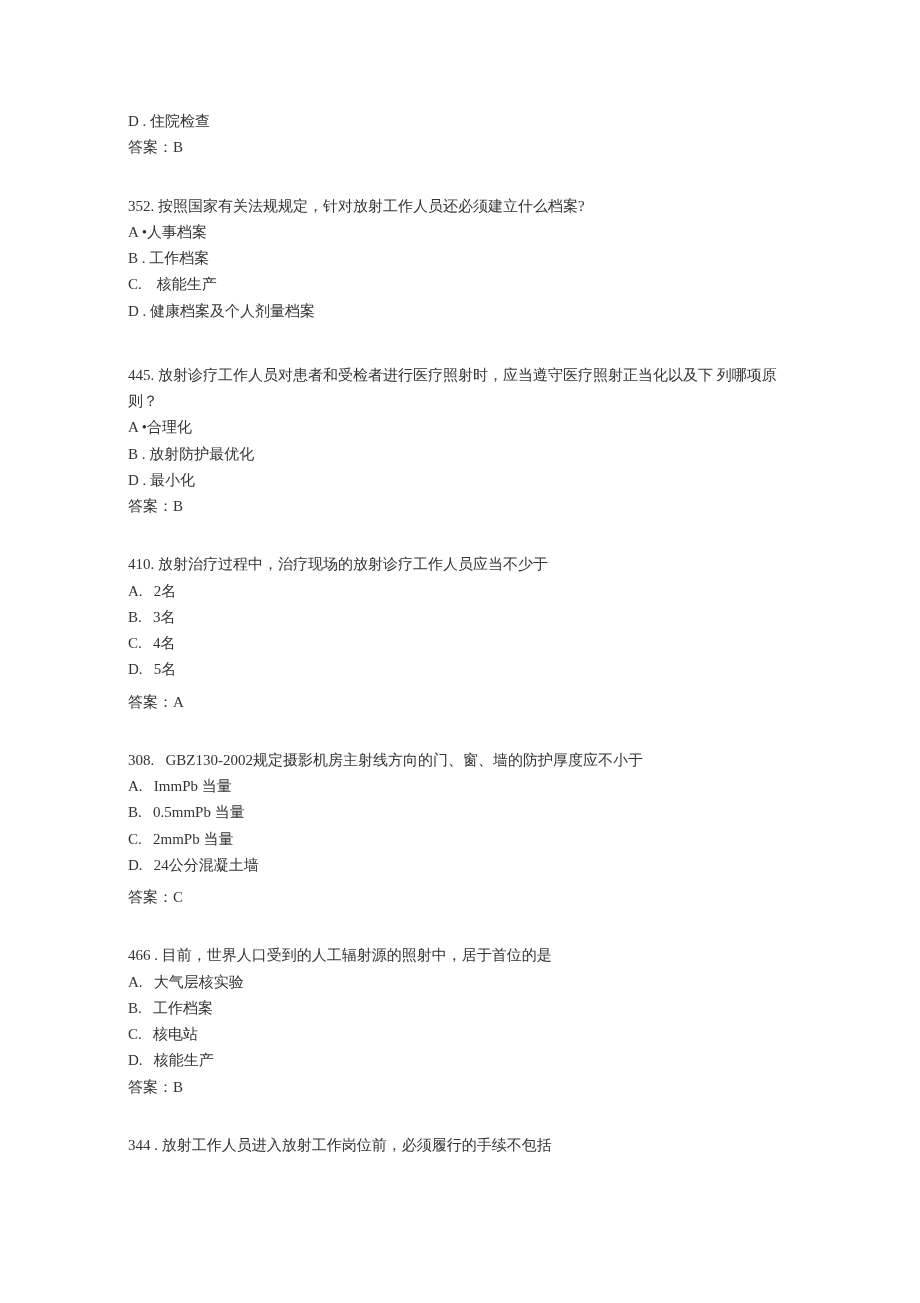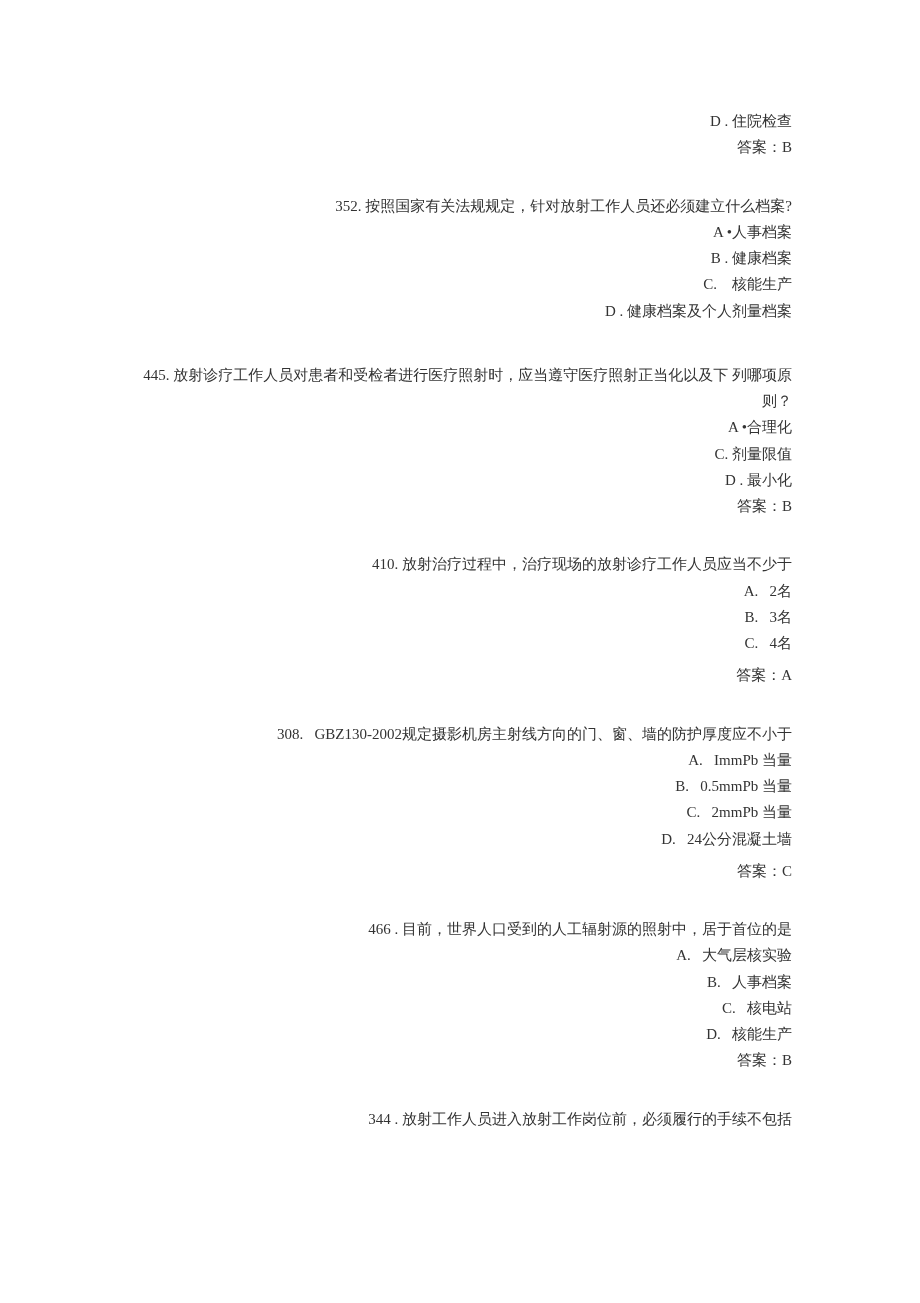--- a/index.html
+++ b/index.html
@@ -12,74 +12,74 @@
     line-height: 1.75;
   }
   .page {
     width: 920px;
     min-height: 1303px;
     box-sizing: border-box;
     padding: 108px 128px 60px 128px;
   }
   .line {
     white-space: pre-wrap;
-    text-align: right;
   }
   .block {
     margin-bottom: 32px;
   }
   .gap-small { height: 6px; }
 </style>
 </head>
 <body>
 
 <div class="page">
 
   <div class="block">
     <div class="line">D . 住院检查</div>
     <div class="line">答案：B</div>
   </div>
 
   <div id="questions-container">
       <div class="block">
         <div class="line">352. 按照国家有关法规规定，针对放射工作人员还必须建立什么档案?</div>
         <div class="line">A •人事档案</div>
-        <div class="line">B . 健康档案</div>
+        <div class="line">B . 工作档案</div>
         <div class="line">C.    核能生产</div>
         <div class="line">D . 健康档案及个人剂量档案</div>
         <div class="gap-small"></div>
       </div>
       <div class="block">
         <div class="line">445. 放射诊疗工作人员对患者和受检者进行医疗照射时，应当遵守医疗照射正当化以及下 列哪项原则？</div>
         <div class="line">A •合理化</div>
-        <div class="line">C. 剂量限值</div>
+        <div class="line">B . 放射防护最优化</div>
         <div class="line">D . 最小化</div>
         <div class="line">答案：B</div>
       </div>
       <div class="block">
         <div class="line">410. 放射治疗过程中，治疗现场的放射诊疗工作人员应当不少于</div>
         <div class="line">A.   2名</div>
         <div class="line">B.   3名</div>
         <div class="line">C.   4名</div>
+        <div class="line">D.   5名</div>
         <div class="gap-small"></div>
         <div class="line">答案：A</div>
       </div>
       <div class="block">
         <div class="line">308.   GBZ130-2002规定摄影机房主射线方向的门、窗、墙的防护厚度应不小于</div>
         <div class="line">A.   ImmPb 当量</div>
         <div class="line">B.   0.5mmPb 当量</div>
         <div class="line">C.   2mmPb 当量</div>
         <div class="line">D.   24公分混凝土墙</div>
         <div class="gap-small"></div>
         <div class="line">答案：C</div>
       </div>
       <div class="block">
         <div class="line">466 . 目前，世界人口受到的人工辐射源的照射中，居于首位的是</div>
         <div class="line">A.   大气层核实验</div>
-        <div class="line">B.   人事档案</div>
+        <div class="line">B.   工作档案</div>
         <div class="line">C.   核电站</div>
         <div class="line">D.   核能生产</div>
         <div class="line">答案：B</div>
       </div>
       <div class="block">
         <div class="line">344 . 放射工作人员进入放射工作岗位前，必须履行的手续不包括</div>
       </div>
     </div>
 
 </div>

